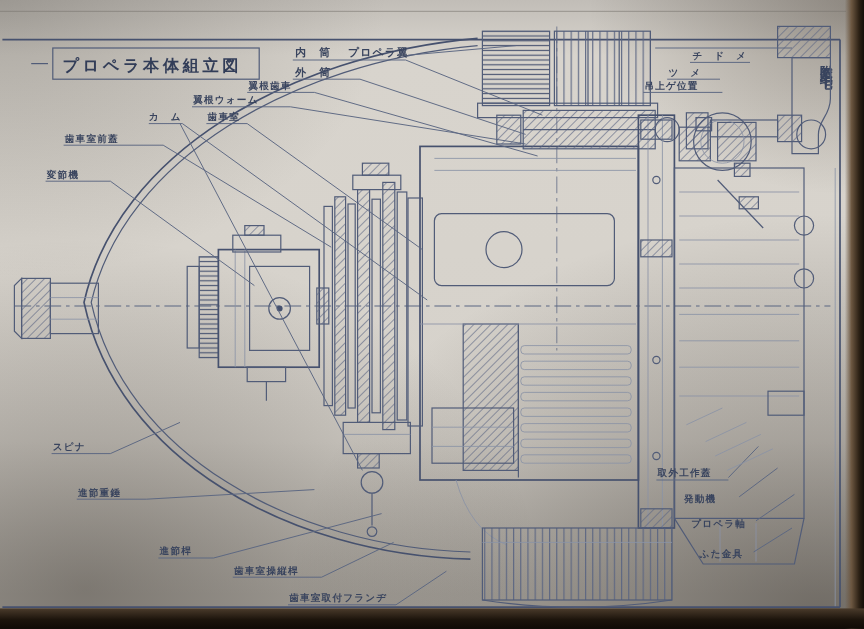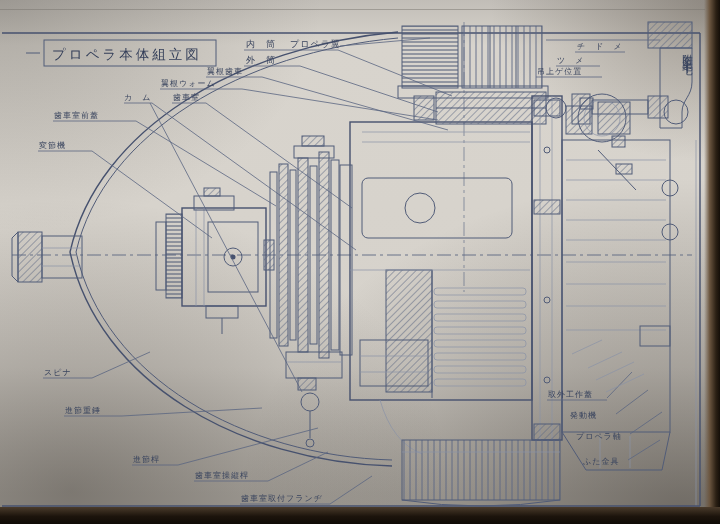--- a/index.html
+++ b/index.html
@@ -1,17 +1,17 @@
 <!DOCTYPE html>
 <html><head>
 <meta charset="utf-8">
 <style>
   html,body{margin:0;padding:0;background:#0e0a07;}
   .photo{position:relative;width:720px;height:524px;overflow:hidden;
-         background:#1a130d;font-family:"DejaVu Sans",sans-serif;}
+         background:#1a130d;font-family:"DejaVu Sans",sans-serif;font-weight:bold;}
   .paper{position:absolute;left:0;top:0;width:712px;height:511px;
     background:
       radial-gradient(ellipse at 10% 96%, rgba(28,22,16,.38), transparent 42%),
       radial-gradient(ellipse at 96% 100%, rgba(28,22,16,.45), transparent 46%),
       radial-gradient(ellipse at 0% 0%, rgba(70,66,60,.30), transparent 32%),
       radial-gradient(ellipse at 100% 1%, rgba(45,36,26,.35), transparent 22%),
       linear-gradient(180deg,#c1bdb7 0%,#d8d4cd 9%,#d6d2cb 72%,#b7b3ac 97%);
   }
   .edge-right{position:absolute;right:0;top:0;width:16px;height:524px;
     background:linear-gradient(90deg,rgba(26,19,13,0) 0%,#6b5640 35%,#2b2014 75%,#140e08 100%);}

